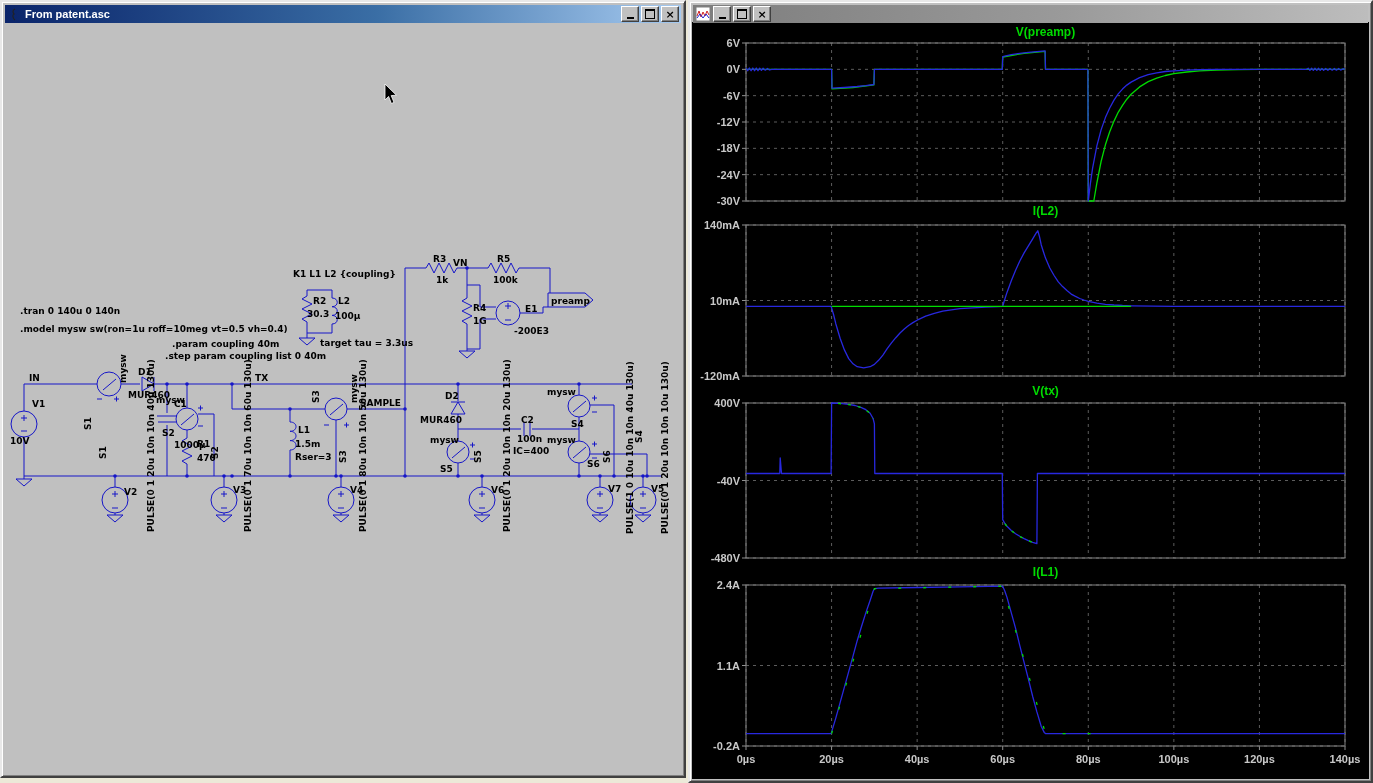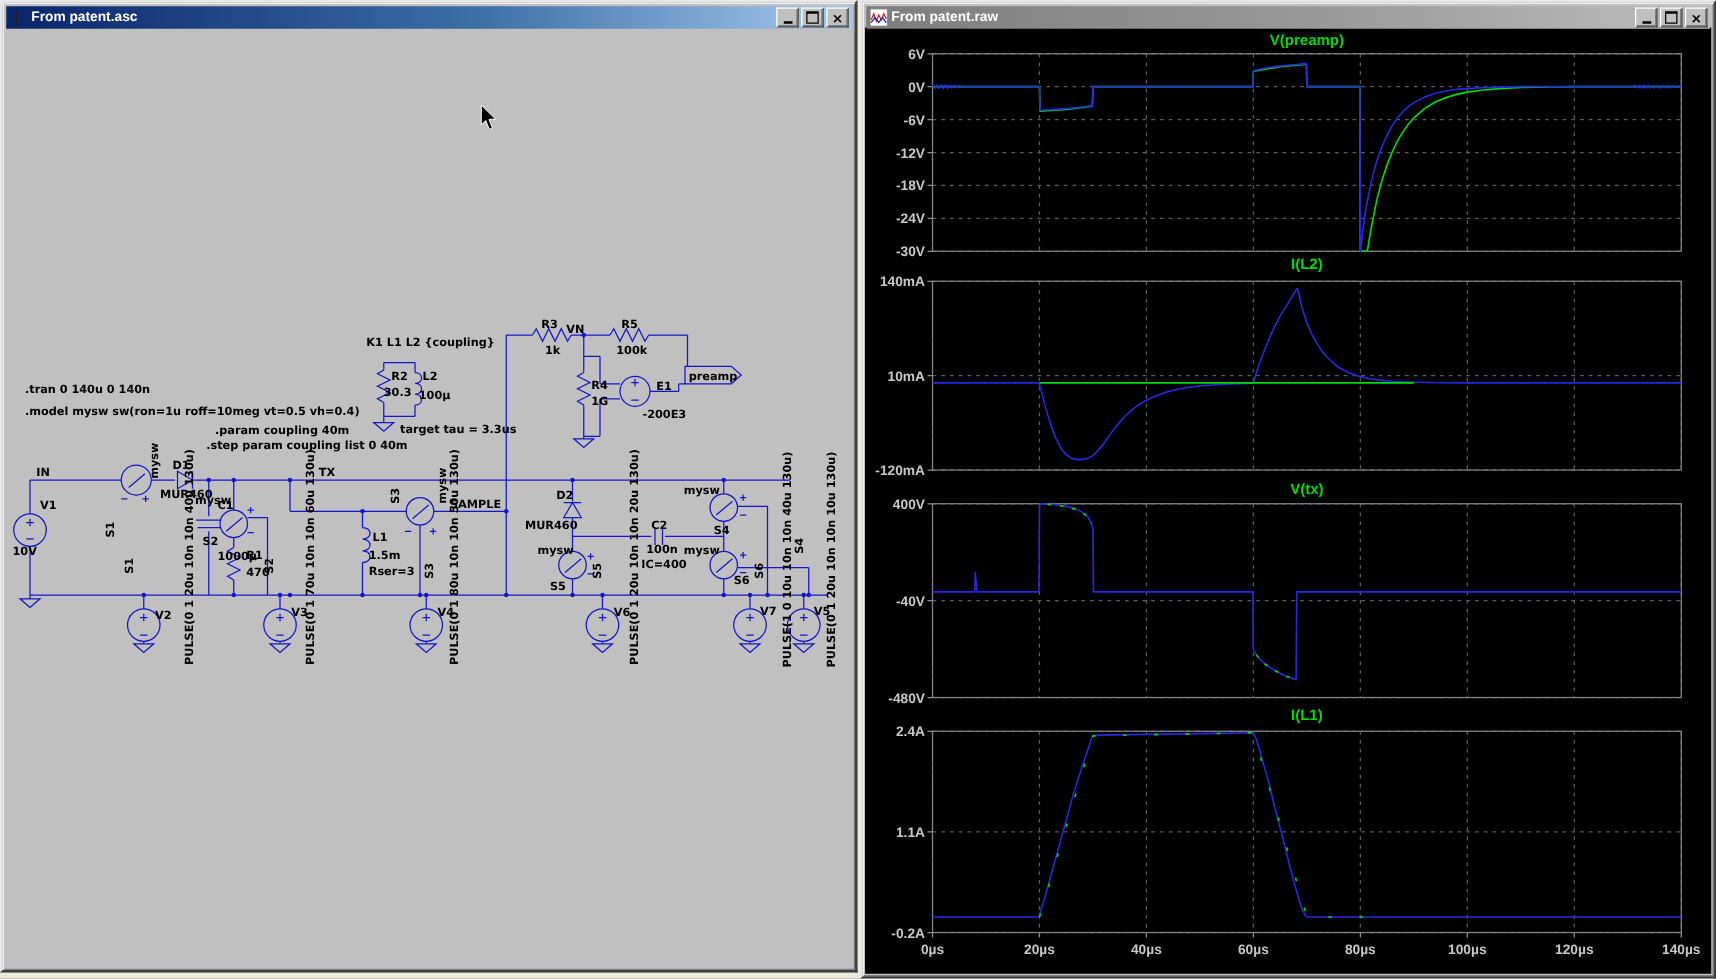--- a/index.html
+++ b/index.html
@@ -366,21 +366,20 @@
         </g>
     </svg>
     <div class="titlebar inactive">
       <span class="ticon">
         <svg width="14" height="14" viewBox="0 0 14 14">
           <rect x="0" y="0" width="14" height="14" fill="#fff" stroke="#808080"></rect>
           <path d="M1 9 L3 4 L5 10 L7 5 L9 9 L11 4 L13 8" stroke="#d02020" fill="none" stroke-width="1"></path>
           <path d="M1 11 L4 7 L7 11 L10 7 L13 11" stroke="#2020d0" fill="none" stroke-width="1"></path>
         </svg>
       </span>
-      <span class="ttext">From patent.raw</span>
       <span class="tbtns">
         <span class="tb">
             <span class="g-min"></span>
           </span>
         <span class="tb">
             <span class="g-max"></span>
           </span>
         <span class="tb">×</span>
       </span>
     </div>

